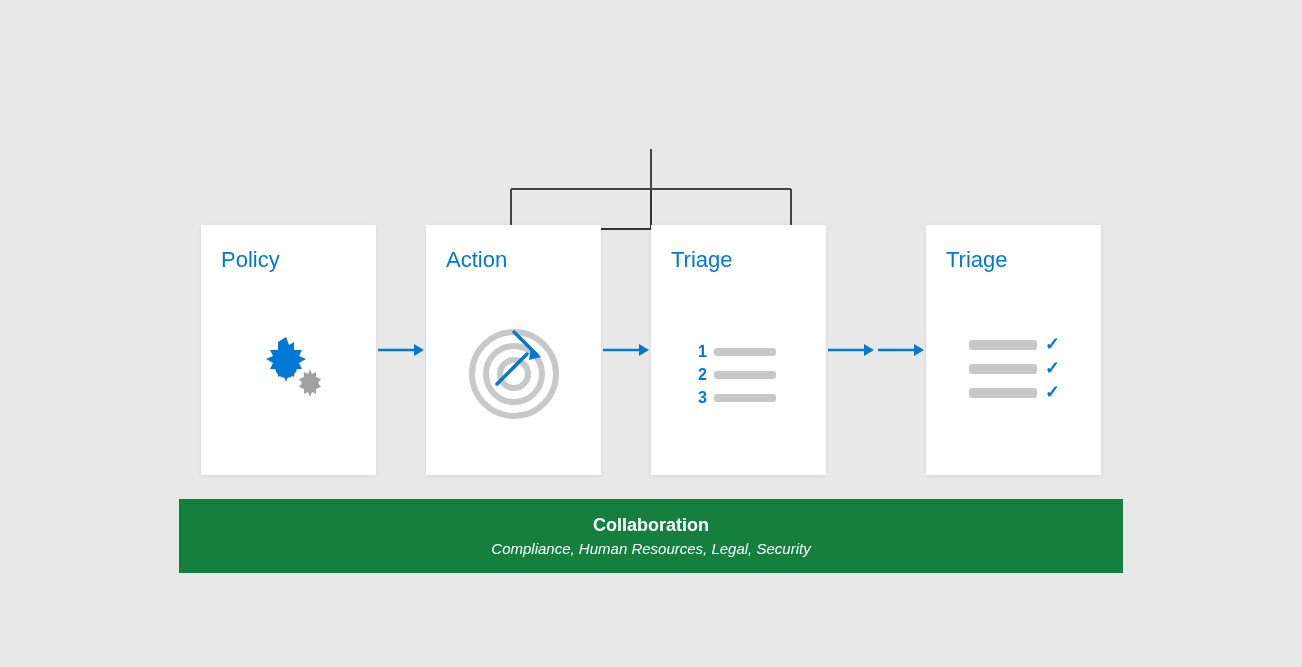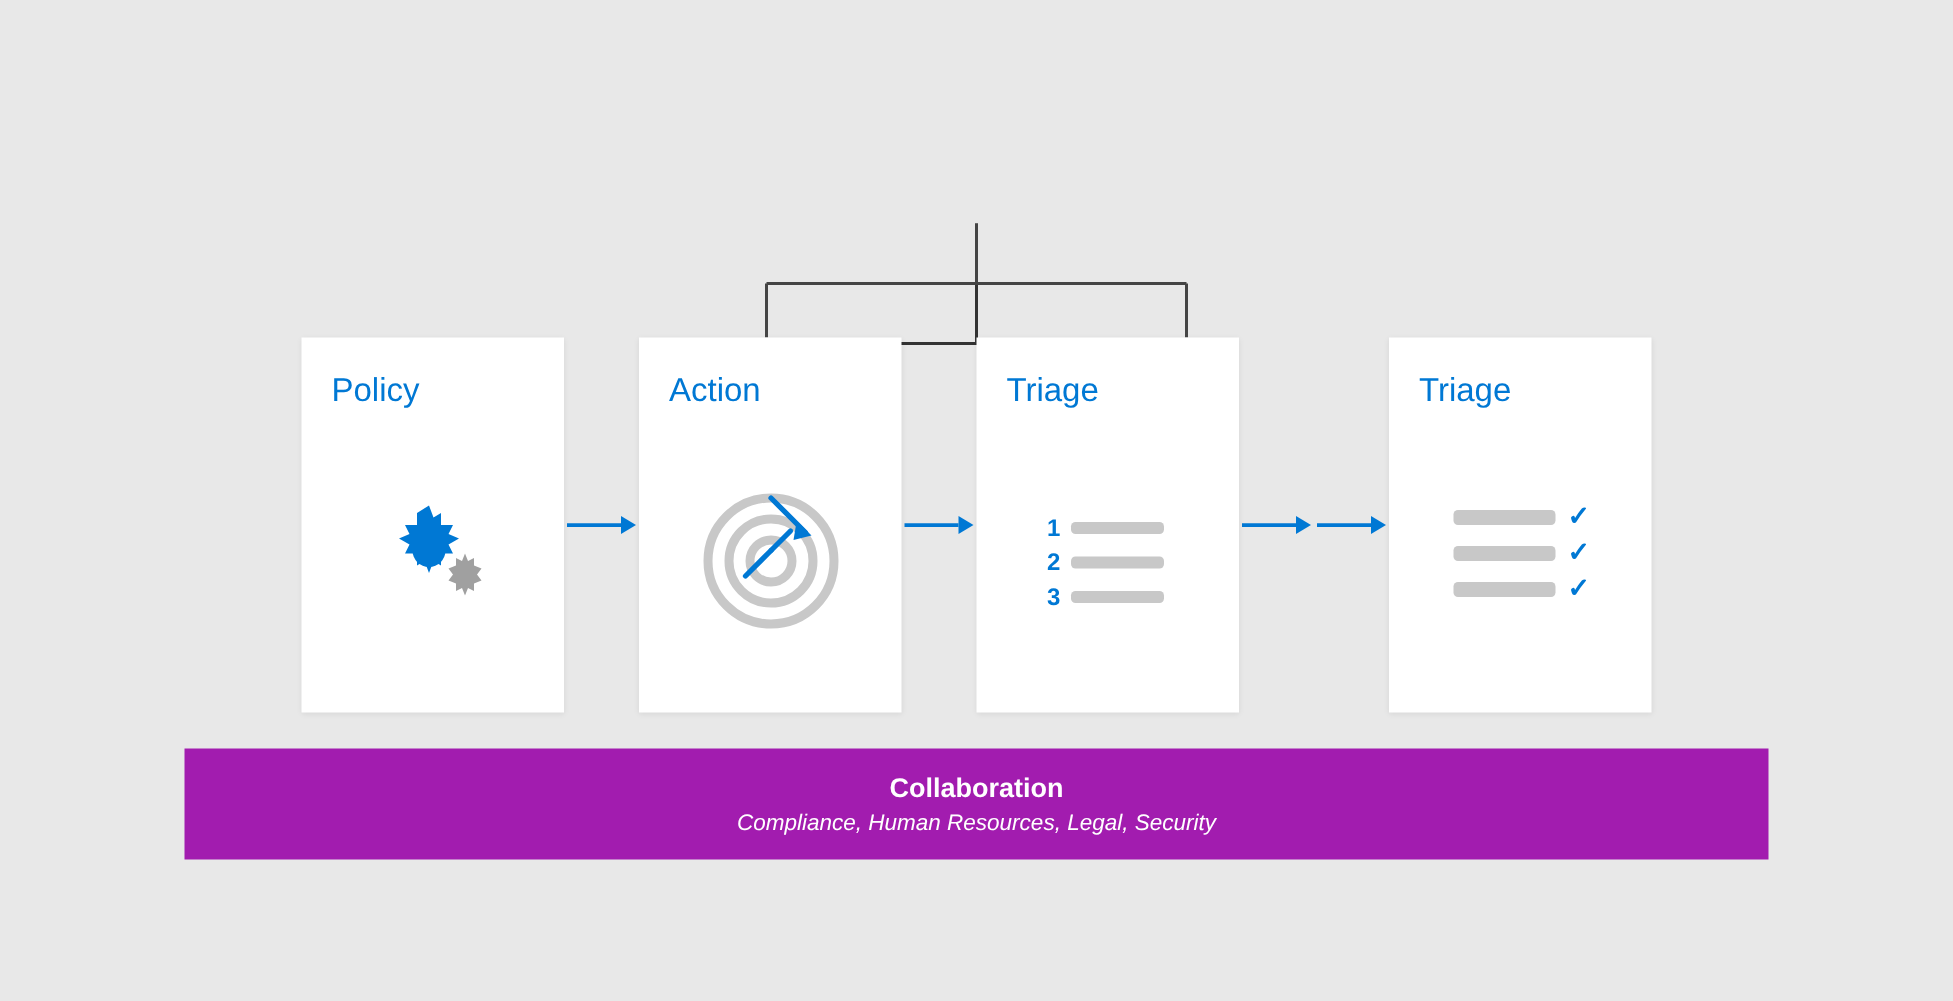--- a/index.html
+++ b/index.html
@@ -88,24 +88,24 @@
     .arrow {
       width: 50px;
       display: flex;
       align-items: center;
       justify-content: center;
       flex-shrink: 0;
     }
 
     
     .collab-bar {
-      background: #a21caf;
+      background: #15803d;
       color: #fff;
       margin-top: 24px;
-      width: 1056px;
+      width: 944px;
       padding: 16px 32px;
       text-align: center;
     }
 
     .collab-title {
       font-size: 18px;
       font-weight: 700;
       margin-bottom: 4px;
     }
 

